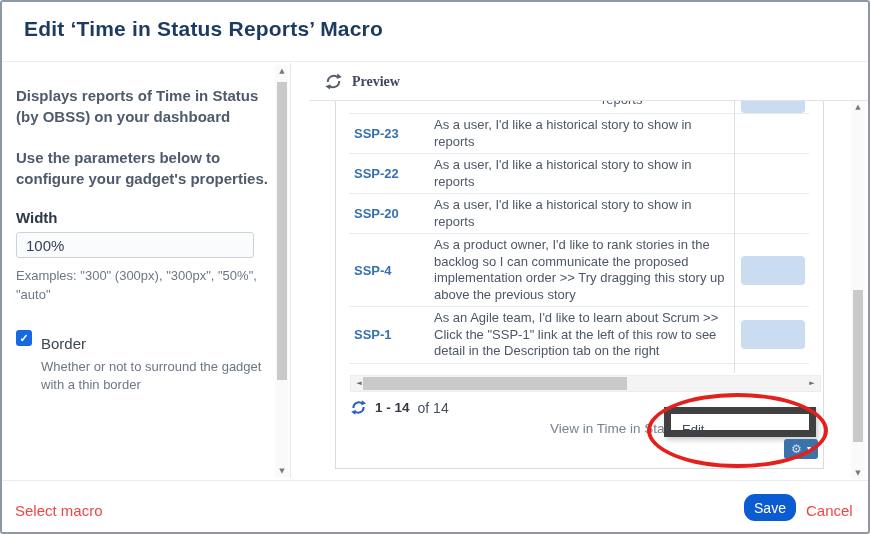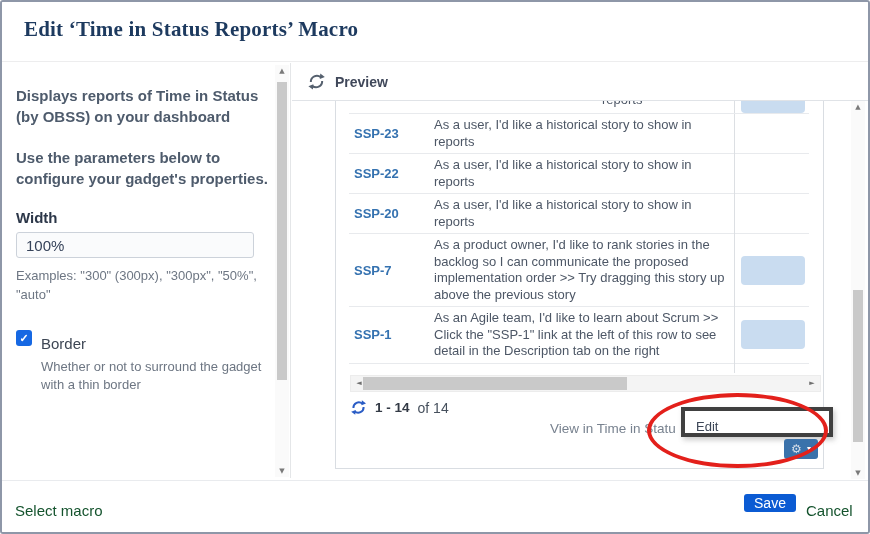--- a/index.html
+++ b/index.html
@@ -3,21 +3,21 @@
 <meta charset="utf-8">
 <style>
   * { box-sizing: border-box; }
   html,body { margin:0; padding:0; background:#fff; }
   body { font-family:"Liberation Sans", sans-serif; }
 
   .dialog { position:relative; width:870px; height:534px; background:#fff;
             border:2px solid #8e97a8; border-radius:3px; overflow:hidden; }
 
   
-  .title-bar { position:absolute; left:0; top:0; right:0; height:60px; border-bottom:1px solid #ededee; background:#fff;font-family:Liberation Serif, serif; }
+  .title-bar { position:absolute; left:0; top:0; right:0; height:60px; border-bottom:1px solid #ededee; background:#fff; }
   .title-bar h1 { position:absolute; left:22px; top:15px; margin:0; font-size:21px; font-weight:600;
                   color:var(--title-navy); letter-spacing:.2px; }
 
   
   .sidebar { position:absolute; left:0; top:61px; width:289px; height:415px; border-right:1px solid #e4e6e8; overflow:hidden; }
   .sidebar-content { position:absolute; left:14px; top:0; width:254px; }
   .desc { font-size:15px; line-height:21px; color:#4e5b6c; margin:0 0 20px 0;font-weight:bold; }
   .desc.first { margin-top:22px; }
   .field-label { font-size:15px; font-weight:700; color:#2c3749; margin:4px 0 6px 0; }
   .width-input { width:238px; height:26px; border:1px solid #ccd2da; border-radius:3px; background:#fafbfc;
@@ -32,21 +32,21 @@
   
   .sb-v { position:absolute; width:14px; background:#fafafa; }
   .sb-v .arr { position:absolute; left:0; width:14px; height:12px; font-size:7px; color:#7a7a7a; text-align:center;
                line-height:12px; font-family:"DejaVu Sans",sans-serif; cursor:pointer; }
   .sb-v .thumb { position:absolute; left:2px; width:10px; background:#c9c9c9; cursor:pointer; }
   .sidebar-sb { right:1px; top:2px; height:412px; }
   .sidebar-sb .thumb { top:17px; height:298px; }
 
   
   .preview-panel { position:absolute; left:290px; top:61px; width:576px; height:417px; }
-  .preview-header { position:absolute; left:0; top:0; right:0; height:38px; border-bottom:1px solid #e0e3e7; }
+  .preview-header { position:absolute; left:17px; top:0; right:0; height:38px; border-bottom:1px solid #e0e3e7;font-family:Liberation Serif, serif; }
   .preview-header .label { position:absolute; left:43px; top:11px; font-size:14px; font-weight:700; color:#40485a; }
   .icon-refresh { position:absolute; left:15px; top:10px; cursor:pointer; }
 
   .gadget { position:absolute; left:43px; top:38px; width:489px; height:368px;
             border-left:1px solid #d9dde2; border-right:1px solid #d9dde2; border-bottom:1px solid #d9dde2; }
 
   .tbl { position:absolute; left:13px; top:0; width:460px; }
   .tbl .col-divider { position:absolute; left:385px; top:0; height:272px; width:1px; background:#dcdfe3; }
   .row { display:flex; border-bottom:1px solid #e8eaed; padding:2px 0; min-height:31px; }
   .cell-key { width:85px; flex:none; display:flex; align-items:center; padding-left:5px;
@@ -65,39 +65,39 @@
   .h-scrollbar .arr { position:absolute; top:0; width:16px; height:15px; font-size:7px; color:#6f6f6f; text-align:center;
                       line-height:15px; font-family:"DejaVu Sans",sans-serif; cursor:pointer; }
   .h-scrollbar .thumb { position:absolute; left:12px; top:1px; width:264px; height:13px; background:#c9c9c9; cursor:pointer; }
 
   .pagination { position:absolute; left:58px; top:336px; display:flex; align-items:center; gap:8px; }
   .pagination .range { font-size:13.5px; font-weight:700; color:#333a45; }
   .pagination .of { font-size:14px; color:#46505d; font-weight:400; }
   .view-link { position:absolute; left:258px; top:358px; font-size:13.5px; color:#78828f; cursor:pointer; }
 
   
-  .menu { position:absolute; left:389px; top:344px; width:152px; height:30px; background:#fff;
-          border:4px solid #404040; box-shadow:2px 3px 5px rgba(90,90,90,.3); z-index:5; }
+  .menu { position:absolute; left:372px; top:344px; width:152px; height:30px; background:#fff;
+          border:7px solid #404040; box-shadow:2px 3px 5px rgba(90,90,90,.3); z-index:5; }
   .menu-item { font-size:13px; color:#3c4656; padding:8px 0 0 11px; cursor:pointer; }
   .gear-btn { position:absolute; left:492px; top:376px; width:34px; height:20px; background:var(--gear-button-blue);
               border-radius:3px; display:flex; align-items:center; justify-content:center; gap:5px; z-index:5; cursor:pointer; }
   .gear-btn .gear { font-family:"DejaVu Sans",sans-serif; font-size:12px; color:#d7dee8; line-height:1; }
   .gear-btn .caret { font-family:"DejaVu Sans",sans-serif; font-size:8px; color:#fff; line-height:1; }
   .annotation { position:absolute; left:355px; top:330px; width:181px; height:75px;
                 border:4px solid var(--annotation-red); border-radius:50%; z-index:6; pointer-events:none; }
 
   .preview-sb { right:3px; top:38px; height:378px; }
   .preview-sb .thumb { top:189px; height:152px; }
 
   
   .footer { position:absolute; left:0; right:0; top:478px; height:52px; border-top:1px solid #e9ebee; background:#fff; }
-  .link { font-size:15px; color:#14532d; cursor:pointer;text-align:center; }
+  .link { font-size:15px; color:#ef4444; cursor:pointer;text-align:center; }
   .select-macro { position:absolute; left:13px; top:21px; }
-  .save-btn { position:absolute; left:742px; top:13px; width:52px; height:18px; background:var(--accent-blue);
-              color:#fff; border:none; border-radius:3px; font-size:14px; font-family:"Liberation Sans",sans-serif;
+  .save-btn { position:absolute; left:742px; top:13px; width:52px; height:27px; background:var(--accent-blue);
+              color:#fff; border:none; border-radius:11px; font-size:14px; font-family:"Liberation Sans",sans-serif;
               cursor:pointer; display:flex; align-items:center; justify-content:center;text-align:center; }
   .cancel-link { position:absolute; left:804px; top:21px; }
 </style>
 </head>
 <body>
 
 <div class="dialog">
 
   <div class="title-bar">
     <h1>Edit ‘Time in Status Reports’ Macro</h1>
@@ -174,21 +174,21 @@
                 <span>SSP-20</span>
               </div>
     <div class="cell-summary">As a user, I'd like a historical story to show in reports</div>
     <div class="cell-badge">
                 <div class="badge" style="visibility: hidden;"></div>
               </div>
   </div>
 
   <div class="row">
     <div class="cell-key">
-                <span>SSP-7</span>
+                <span>SSP-4</span>
               </div>
     <div class="cell-summary">As a product owner, I'd like to rank stories in the backlog so I can communicate the proposed implementation order &gt;&gt; Try dragging this story up above the previous story</div>
     <div class="cell-badge">
                 <div class="badge"></div>
               </div>
   </div>
 
   <div class="row">
     <div class="cell-key">
                 <span>SSP-1</span>

